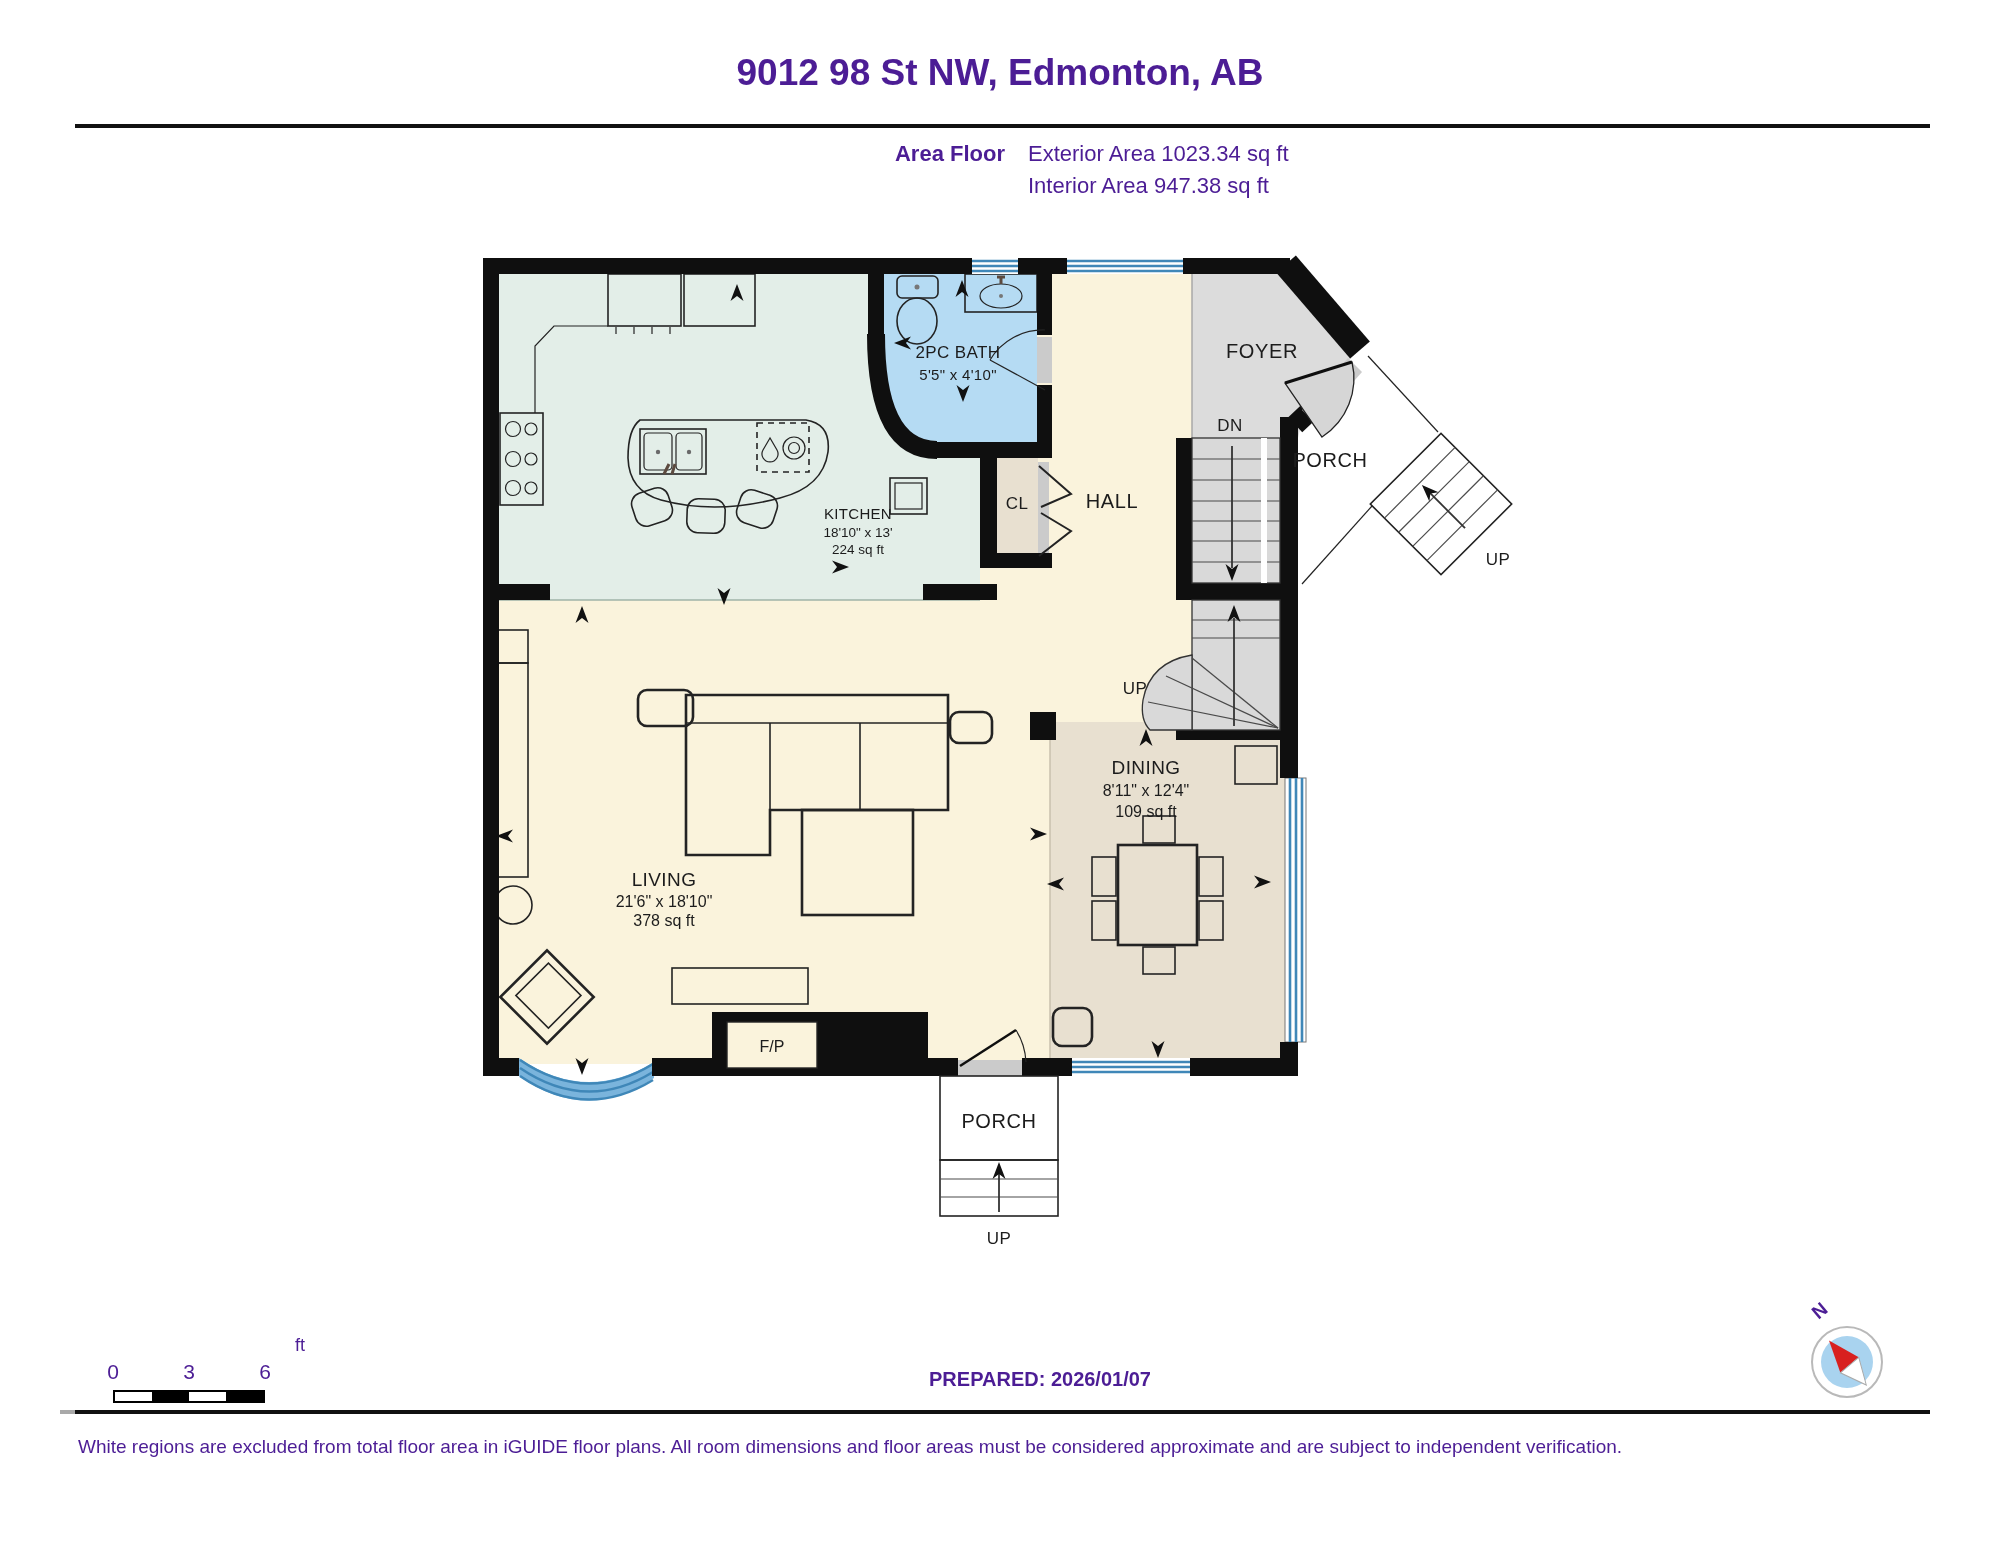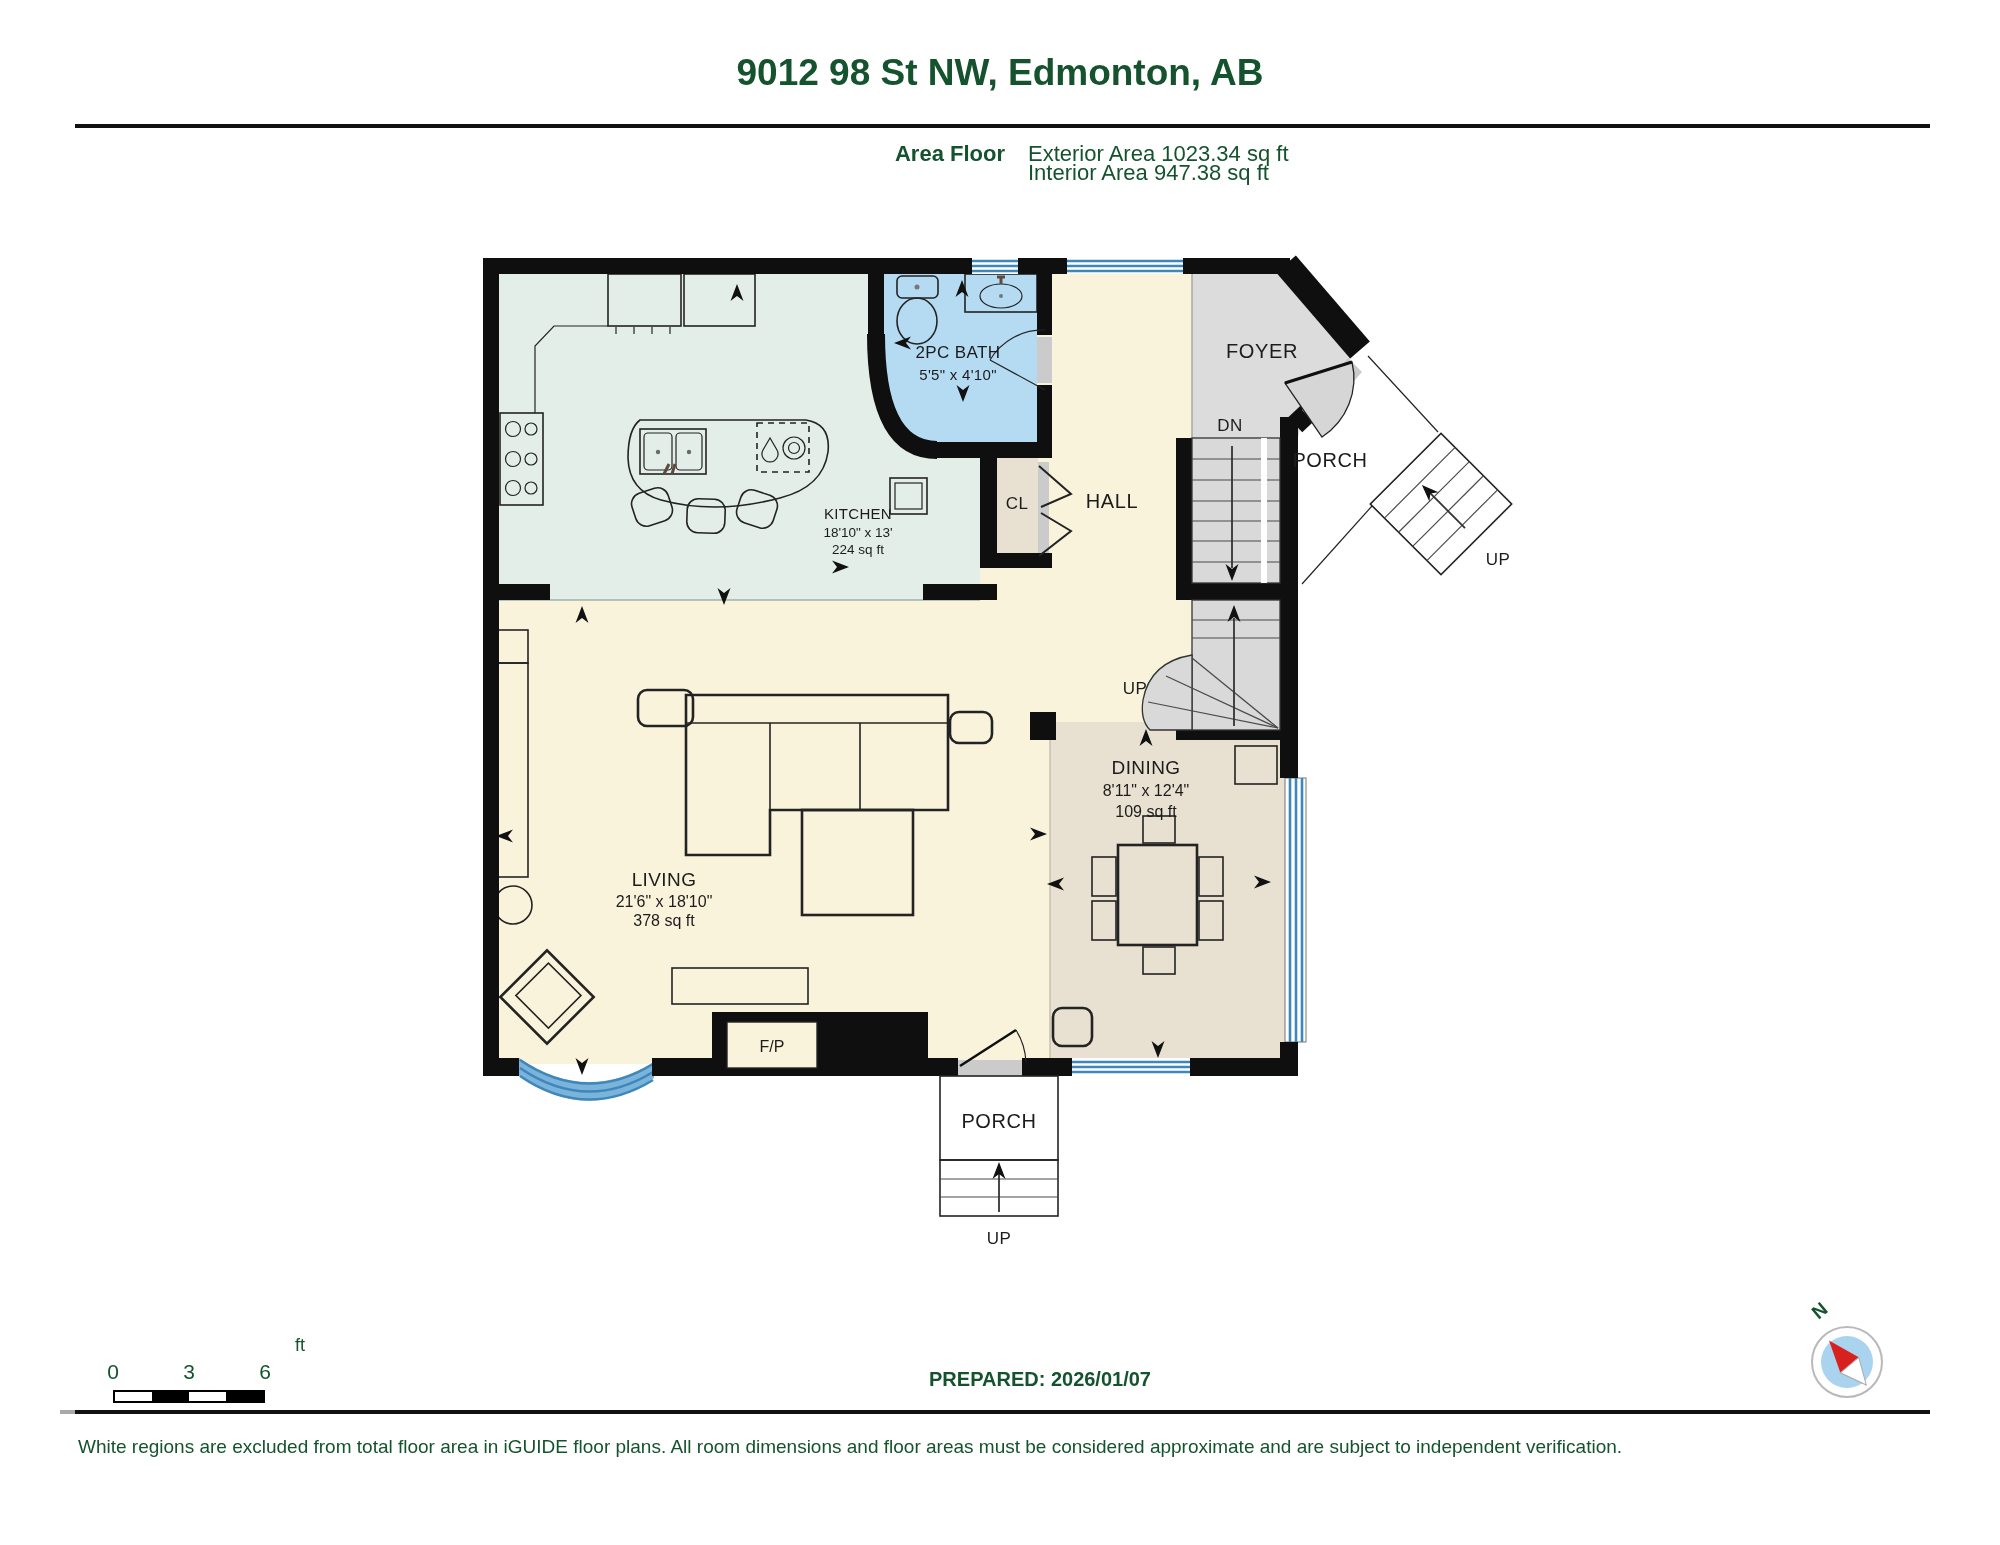--- a/index.html
+++ b/index.html
@@ -1,24 +1,24 @@
 <!DOCTYPE html>
 <html><head>
 <meta charset="utf-8">
 <style>
   html,body{margin:0;padding:0;background:#fff;}
   .page{position:relative;width:1932px;height:1545px;background:#fff;overflow:hidden;
-        font-family:"Liberation Sans",sans-serif;color:#14532d;}
+        font-family:"Liberation Sans",sans-serif;color:#4c1d95;}
   .abs{position:absolute;}
   #title{left:0;top:52px;width:2000px;text-align:center;font-size:37px;font-weight:700;}
   .rule{left:75px;width:1855px;height:3.5px;background:#111;}
   #rule-top{top:124px;}
   #floor-label{left:700px;top:141px;width:305px;text-align:right;font-size:22px;font-weight:700;}
   #ext-area{left:1028px;top:141px;font-size:22px;}
-  #int-area{left:1028px;top:160px;font-size:22px;}
+  #int-area{left:1028px;top:173px;font-size:22px;}
   svg{position:absolute;left:0;top:0;}
   svg text{font-family:"Liberation Sans",sans-serif;fill:#1c1c1c;text-anchor:middle;}
   .t20{font-size:20px;letter-spacing:.6px}
   .t19{font-size:19px;letter-spacing:.4px}
   .t17{font-size:17px;letter-spacing:.4px}
   .t16{font-size:16px}
   .t15{font-size:15px;letter-spacing:.3px}
   .t13{font-size:13.5px}
   .w{fill:#0f0f0f}
   .f{fill:none;stroke:#232323;stroke-width:1.6}

